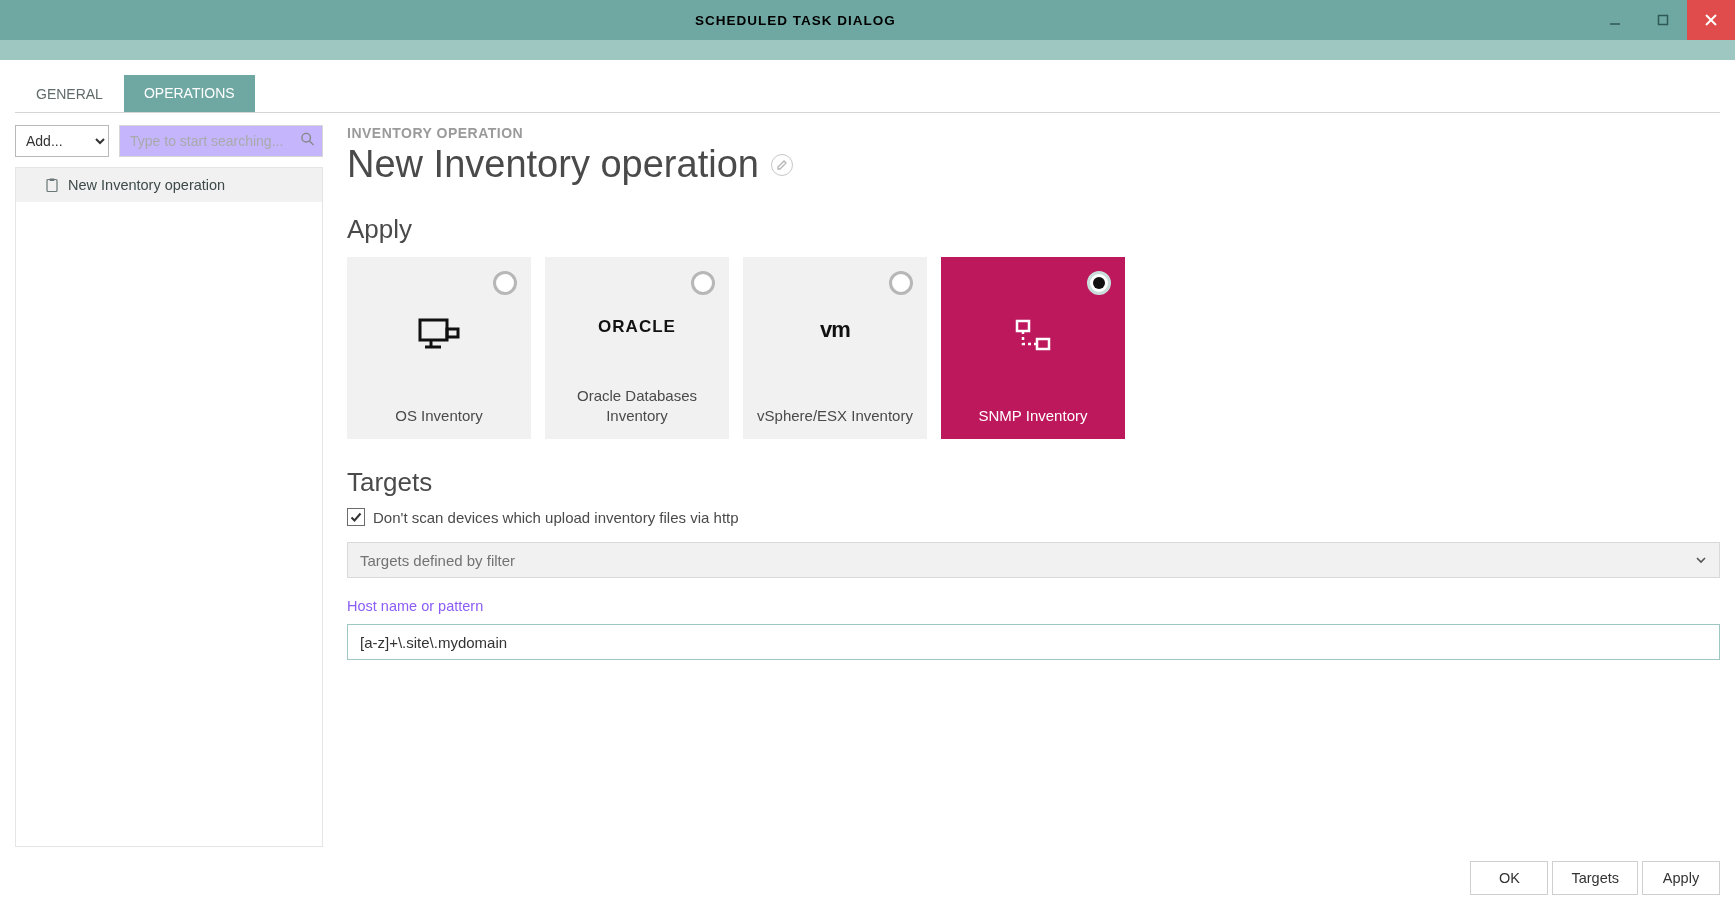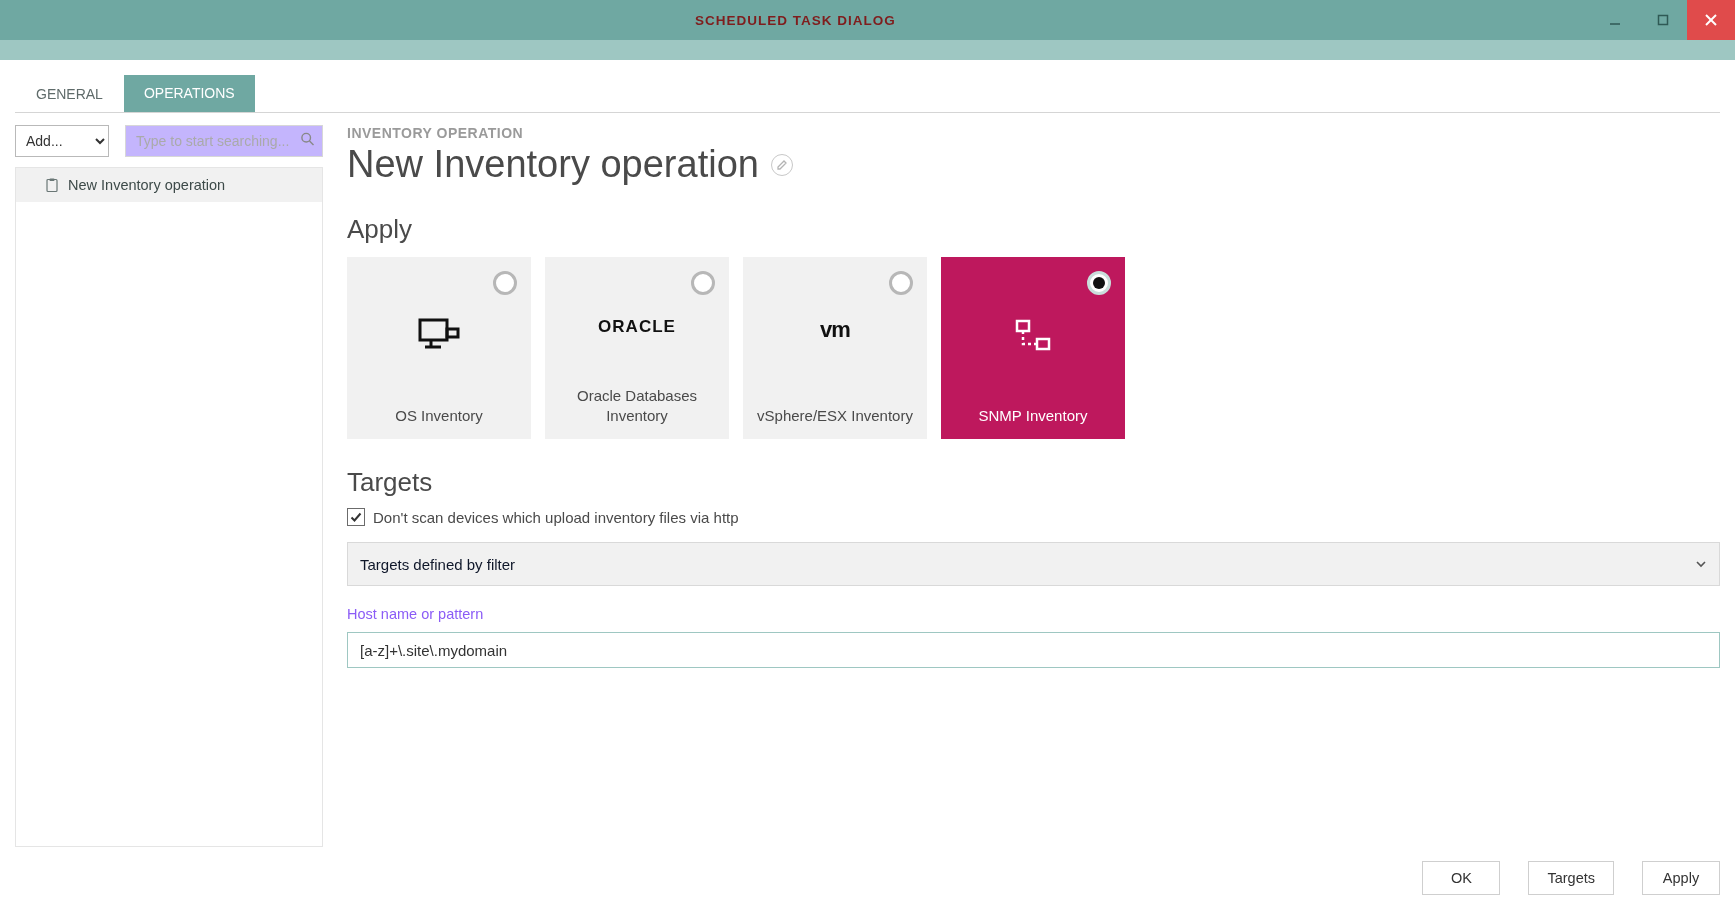--- a/index.html
+++ b/index.html
@@ -1,21 +1,21 @@
 <!DOCTYPE html>
 <html><head>
 <meta charset="utf-8">
 <style>
   * { box-sizing: border-box; margin: 0; padding: 0; font-family: "Segoe UI", Tahoma, sans-serif; }
   html, body { width: 100%; height: 100%; background: #fff; }
   body { display: flex; flex-direction: column; height: 910px; width: 1735px; overflow: hidden; }
 
   
   .titlebar { height: 40px; background: #6fa8a2; display: flex; align-items: center; }
-  .titlebar-title { flex: 1; text-align: center; color: #7f1d1d; font-weight: 600; letter-spacing: 1px; font-size: 13.5px; }
+  .titlebar-title { flex: 1; text-align: center; color: #000000; font-weight: 600; letter-spacing: 1px; font-size: 13.5px; }
   .window-controls { display: flex; height: 100%; }
   .win-btn { width: 48px; height: 100%; display: flex; align-items: center; justify-content: center; cursor: pointer; }
   .win-btn.close { background: #e04b4b; }
   .win-btn svg { display: block; }
 
   
   .strip { height: 20px; background: #9ec7c2; }
 
   
   .content { flex: 1; padding: 15px 15px 0 15px; display: flex; flex-direction: column; min-height: 0; }
@@ -24,21 +24,21 @@
   .tabs { display: flex; border-bottom: 1px solid #d5d5d5; }
   .tab { padding: 10px 20px 9px; font-size: 14px; color: #5f6b6a; cursor: pointer; }
   .tab.active { background: #6fa8a2; color: #fff; }
   .tab.inactive { border: 1px solid transparent; }
 
   
   .body-split { flex: 1; display: flex; min-height: 0; padding-top: 12px; }
 
   
   .sidebar { width: 308px; display: flex; flex-direction: column; }
-  .sidebar-top { display: flex; gap: 16px; padding-bottom: 10px; }
+  .sidebar-top { display: flex; gap: 10px; padding-bottom: 10px; }
   .add-select { width: 94px; height: 32px; border: 1px solid #b9b9b9; background: #fff; font-size: 14px; padding: 0 6px; color: #333; }
   .search-wrap { flex: 1; position: relative; }
   .search-input { width: 100%; height: 32px; border: 1px solid #d7d7d7; background: #c4b5fd; font-size: 14px; padding: 0 28px 0 10px; color: #333; }
   .search-input::placeholder { color: #aaa; }
   .search-icon { position: absolute; right: 8px; top: 50%; transform: translateY(-50%); color: #888; }
   .tree { flex: 1; border: 1px solid #e5e5e5; background: #fff; overflow: auto; }
   .tree-item { padding: 9px 10px 9px 28px; background: #f1f1f1; display: flex; align-items: center; gap: 8px; font-size: 14.5px; color: #3d4a49; cursor: pointer; }
   .tree-item .icon-slot { width: 16px; height: 16px; color: #6a7776; }
 
   
@@ -58,26 +58,26 @@
   .card.selected .radio::after { content:""; width:12px; height:12px; background:#111; border-radius:50%; }
   .card .card-icon { position: absolute; top: 60px; left: 0; right: 0; display: flex; justify-content: center; color: #111; }
   .card.selected .card-icon { color: #fff; }
   .card .card-label { font-size: 15px; text-align: center; color: #4a4a4a; line-height: 1.3; padding: 0 8px; }
   .card.selected .card-label { color: #fff; }
 
   .targets-block { margin-top: 18px; }
   .check-row { display: flex; align-items: center; gap: 8px; margin-top: 10px; font-size: 15px; color: #4a4a4a; }
   .checkbox { width: 18px; height: 18px; border: 1.5px solid #6b6b6b; display: flex; align-items: center; justify-content: center; cursor: pointer; background:#fff; }
   .checkbox svg { display:block; }
-  .select-row { margin-top: 16px; height: 44px; border: 1px solid #d9d9d9; background: #f1f1f1; display: flex; align-items: center; justify-content: space-between; padding: 0 12px; font-size: 15px; color: #0f172a; cursor: pointer; }
+  .select-row { margin-top: 16px; height: 36px; border: 1px solid #d9d9d9; background: #f1f1f1; display: flex; align-items: center; justify-content: space-between; padding: 0 12px; font-size: 15px; color: #737373; cursor: pointer; }
   .field-label { margin-top: 20px; font-size: 14.5px; color: #8b5cf6; }
   .text-input { margin-top: 10px; width: 100%; height: 36px; border: 1px solid #9ec7c2; background: #fff; padding: 0 12px; font-size: 15px; color: #333; outline: none; }
 
   
-  .footer { padding: 14px 15px 15px; display: flex; justify-content: flex-end; gap: 28px; }
+  .footer { padding: 14px 15px 15px; display: flex; justify-content: flex-end; gap: 4px; }
   .btn { height: 34px; min-width: 78px; padding: 0 18px; border: 1px solid #cfcfcf; background: #fff; font-size: 14.5px; color: #333; cursor: pointer; display:flex; align-items:center; justify-content:center; }
 
   .oracle-text { font-family: Arial, sans-serif; font-weight: 700; letter-spacing: 1px; font-size: 17px; }
   .vm-text { font-family: Arial, sans-serif; font-weight: 700; font-size: 22px; letter-spacing: -1px; }
 </style>
 </head>
 <body>
 
 <div class="titlebar">
   <div class="titlebar-title">SCHEDULED TASK DIALOG</div>

